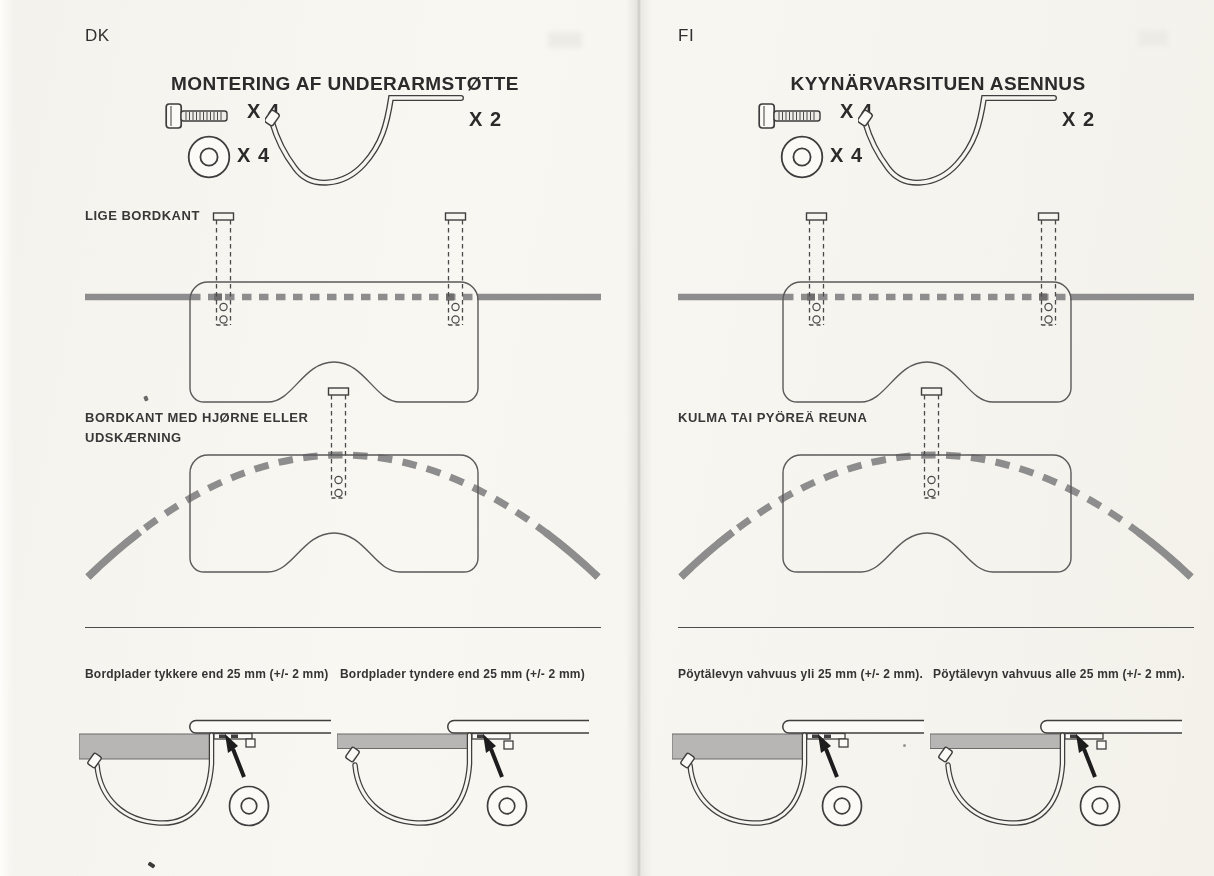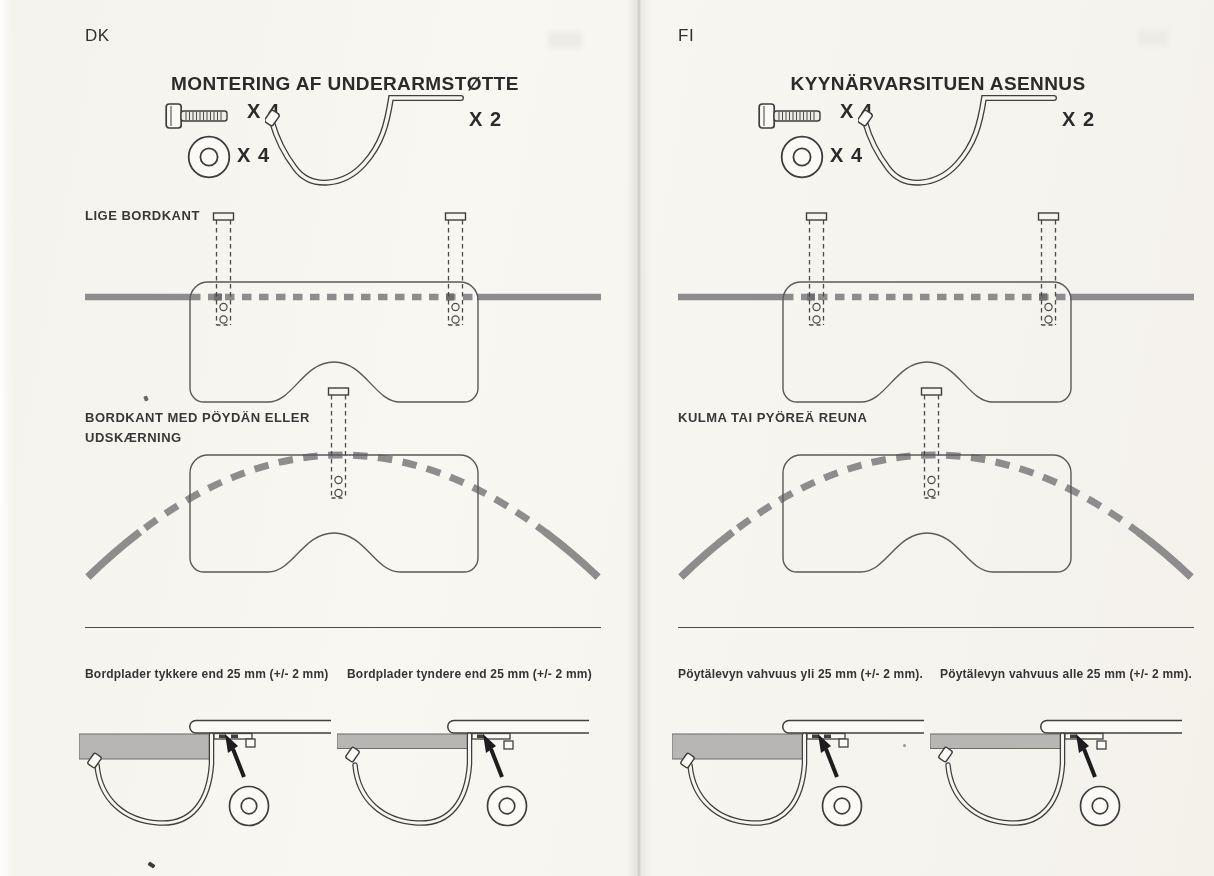--- a/index.html
+++ b/index.html
@@ -40,21 +40,21 @@
 
   .dia-straight{position:absolute;left:0;top:205px;}
   .dia-curved{position:absolute;left:0;top:385px;}
 
   .divider{position:absolute;left:0;top:627px;width:516px;height:0;
     border-top:1.6px solid #4c4c4c;}
   .adj-heading{position:absolute;left:0;top:639px;font-size:14px;font-weight:bold;
     color:#343434;letter-spacing:.8px;}
   .caption{position:absolute;top:667px;font-size:12px;font-weight:bold;color:#343434;letter-spacing:.2px;}
   .caption.thicker{left:0;}
-  .caption.thinner{left:262px;}
+  .caption.thinner{left:255px;}
 
   .cs-a{position:absolute;left:-6px;top:702px;}
   .cs-b{position:absolute;left:252px;top:702px;}
 </style>
 </head>
 <body>
 
 <svg width="0" height="0" style="position:absolute" aria-hidden="true">
   <defs>
 
@@ -185,21 +185,21 @@
     <svg class="icon-bracket" width="205" height="102">
         <use href="#sym-bracket"></use>
       </svg>
     <div class="qty bracket">X 2</div>
 
     <div class="sec-label label-straight">LIGE BORDKANT</div>
     <svg class="dia-straight" width="516" height="200">
         <use href="#sym-edge-straight"></use>
       </svg>
 
-    <div class="sec-label label-curved">BORDKANT MED PÖYDÄN ELLER
+    <div class="sec-label label-curved">BORDKANT MED HJØRNE ELLER
 UDSKÆRNING</div>
     <svg class="dia-curved" width="516" height="205">
         <use href="#sym-edge-curved"></use>
       </svg>
 
     <div class="divider"></div>
     <div class="caption thicker">Bordplader tykkere end 25 mm (+/- 2 mm)</div>
     <div class="caption thinner">Bordplader tyndere end 25 mm (+/- 2 mm)</div>
 
     <svg class="cs-a" width="252" height="160">

